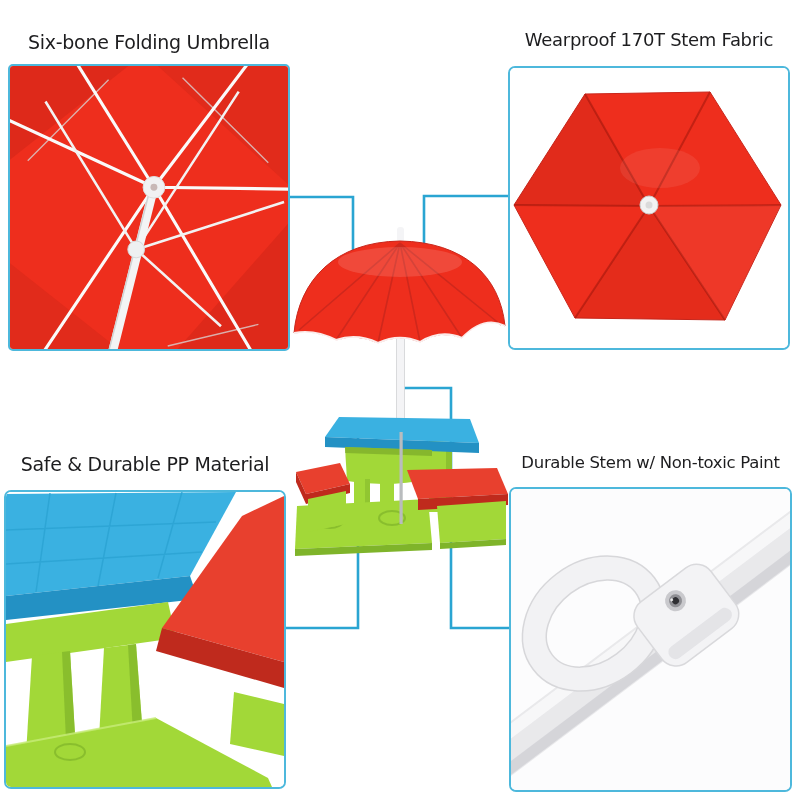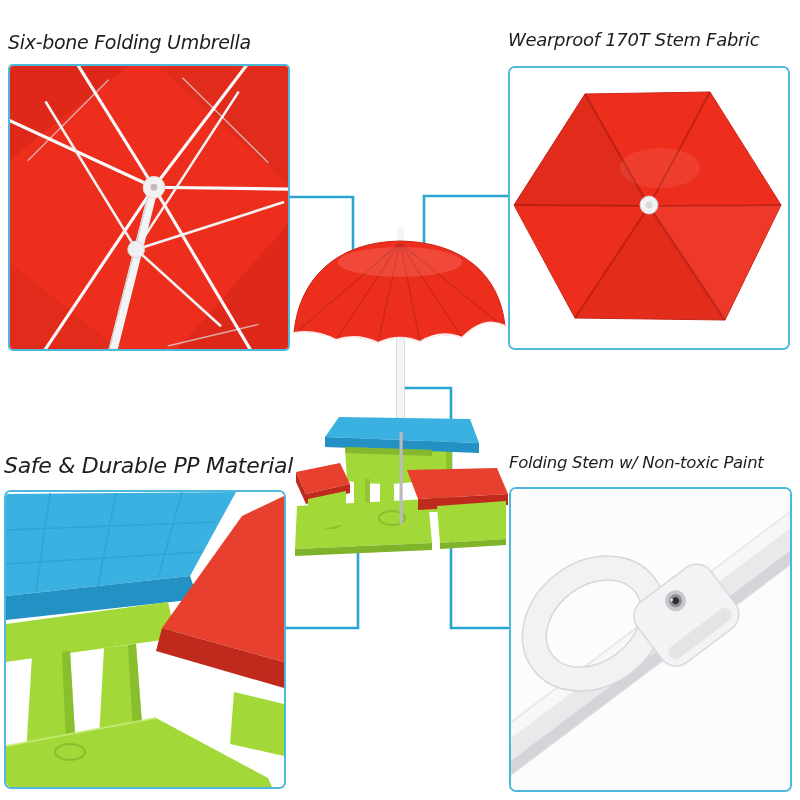--- a/index.html
+++ b/index.html
@@ -18,26 +18,26 @@
     border:2px solid var(--panel_border,#4db8dc);
     border-radius:7px;overflow:hidden;background:#ffffff;
   }
   #panel-tl{left:8px;top:64px;width:282px;height:287px;border-radius:5px}
   #panel-tr{left:508px;top:66px;width:282px;height:284px}
   #panel-bl{left:4px;top:490px;width:282px;height:299px}
   #panel-br{left:509px;top:487px;width:283px;height:305px}
   .panel svg{display:block;width:100%;height:100%}
 
   .flabel{
-    position:absolute;z-index:4;text-align:left;white-space:nowrap;
-    color:var(--text,#1d1d1f);font-weight:500;letter-spacing:-0.3px;font-style:italic;
+    position:absolute;z-index:4;text-align:center;white-space:nowrap;
+    color:var(--text,#1d1d1f);font-weight:500;letter-spacing:-0.3px;
   }
   #label-tl{left:8px;top:31px;width:282px;font-size:19px}
   #label-tr{left:508px;top:29px;width:282px;font-size:18px}
-  #label-bl{left:4px;top:453px;width:282px;font-size:22px}
+  #label-bl{left:4px;top:453px;width:282px;font-size:19px}
   #label-br{left:509px;top:453px;width:283px;font-size:16.5px}
 
   .fill-ured{fill:var(--umbrella_red,#ee2e1d)}
   .fill-blue{fill:var(--table_blue,#3ab1e1)}
   .fill-blued{fill:var(--table_blue_dark,#2391c4)}
   .fill-green{fill:var(--plastic_green,#a2d838)}
   .fill-greend{fill:var(--plastic_green_dark,#7fb42a)}
   .fill-bred{fill:var(--bench_red,#e8402e)}
   .fill-bredd{fill:var(--bench_red_dark,#bf2a1d)}
   .fill-wp{fill:var(--white_plastic,#f4f4f6)}
@@ -159,13 +159,13 @@
       <circle cx="184" cy="134" r="6.5" fill="#8f8f94"></circle>
       <circle cx="184" cy="134" r="3.5" fill="#2f2f33"></circle>
       <circle cx="181.5" cy="131" r="1.5" fill="#ffffff" opacity="0.8"></circle>
     </g>
   </svg>
 </div>
 
 <div class="flabel" id="label-tl">Six-bone Folding Umbrella</div>
 <div class="flabel" id="label-tr">Wearproof 170T Stem Fabric</div>
 <div class="flabel" id="label-bl">Safe &amp; Durable PP Material</div>
-<div class="flabel" id="label-br">Folding Stem w/ Non-toxic Paint</div>
+<div class="flabel" id="label-br">Durable Stem w/ Non-toxic Paint</div>
 
 </body></html>

